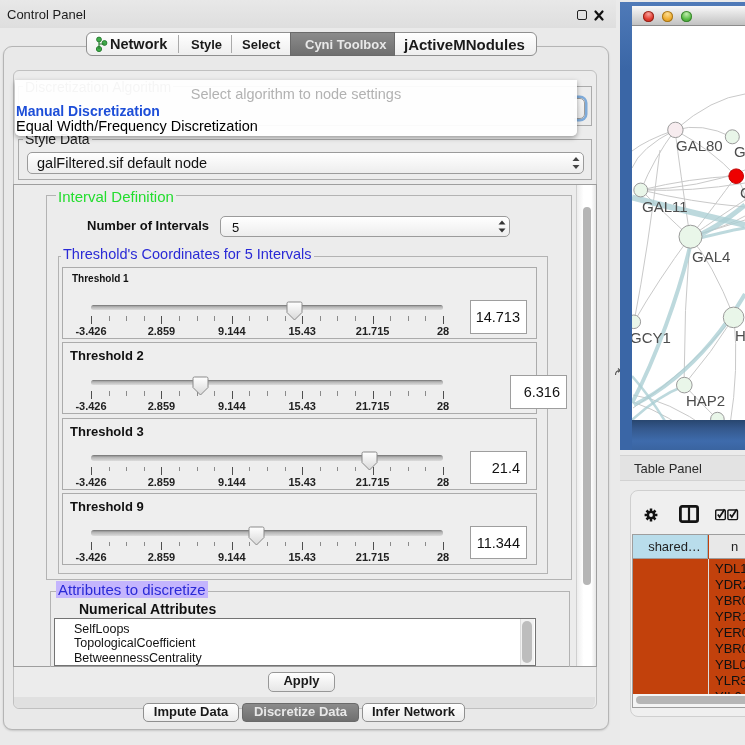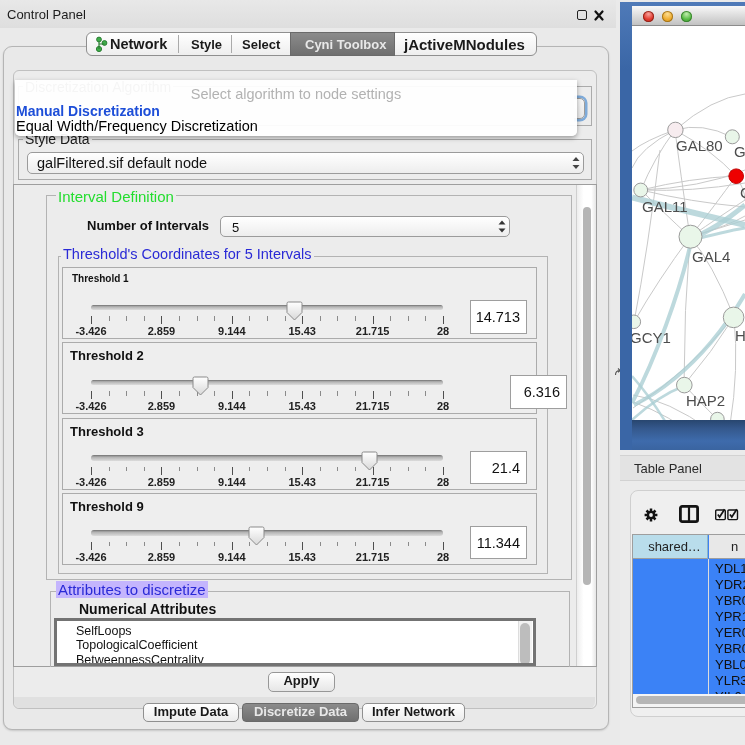--- a/index.html
+++ b/index.html
@@ -230,21 +230,21 @@
         <stop offset="0" stop-color="#ffffff"></stop>
         <stop offset="1" stop-color="#d8d8d8"></stop>
       </linearGradient>
     </defs>
   </svg>
 <div class="abs" style="left:470px;top:525.9px;width:57px;height:33.5px;background:#fff;border:1px solid #9e9e9e;font-size:14.5px;color:#111;text-align:right;line-height:33px;padding-right:6px;">11.344</div>
 
 <div class="abs" style="left:50px;top:591px;width:520px;height:76px;border:1px solid #b3b3b3;border-bottom:none;"></div>
 <div class="abs" style="left:56px;top:580.5px;font-size:15px;color:#2a2ad6;background:#c4b5fd;padding:0 2px;">Attributes to discretize</div>
 <div class="abs" style="left:48px;top:601px;font-size:14px;font-weight:bold;color:#111;padding-left:31px;">Numerical Attributes</div>
-<div class="abs" style="left:54px;top:618px;width:482px;height:48px;background:#ffffff;border:3px solid #737373;overflow:hidden;">
+<div class="abs" style="left:54px;top:618px;width:482px;height:48px;background:#ffffff;border:1px solid #737373;overflow:hidden;">
   <div style="padding:3px 0 0 19px;font-size:12.5px;color:#111;line-height:14.4px;">SelfLoops<br>TopologicalCoefficient<br>BetweennessCentrality<br></div>
   <div class="abs" style="right:1px;top:0;width:14px;height:46px;background:#f2f2f2;border-left:1px solid #ddd;"></div>
   <div class="abs" style="right:3px;top:2px;width:10px;height:42px;background:#bdbdbd;border-radius:5px;"></div>
 </div>
 
 <div class="abs" style="left:268px;top:672px;width:67px;height:20px;background:linear-gradient(#ffffff,#e6e6e6);border:1px solid #979797;border-radius:5px;text-align:center;font-size:13px;font-weight:bold;color:#1a1a1a;line-height:15.5px;">Apply</div>
 
 <div class="abs" style="left:143px;top:703px;width:96px;height:19px;background:linear-gradient(#ffffff,#ececec);border:1px solid #8f8f8f;border-radius:5px;text-align:center;font-size:13px;font-weight:bold;color:#1a1a1a;line-height:15px;">Impute Data</div>
 <div class="abs" style="left:242px;top:703px;width:117px;height:19px;background:linear-gradient(#8b8b8b,#6f6f6f);border:1px solid #6a6a6a;border-radius:4px;text-align:center;font-size:13px;font-weight:bold;color:#e8e8e8;line-height:15px;">Discretize Data</div>
 <div class="abs" style="left:362px;top:703px;width:103px;height:19px;background:linear-gradient(#ffffff,#ececec);border:1px solid #8f8f8f;border-radius:5px;text-align:center;font-size:13px;font-weight:bold;color:#1a1a1a;line-height:15px;">Infer Network</div>
@@ -350,20 +350,20 @@
   <path d="M10 2 L10 16" stroke="#141414" stroke-width="2.2"></path>
 </svg>
 
 <svg class="abs" style="left:715px;top:507px;" width="24" height="14" viewBox="0 0 24 14">
   <rect x="0.7" y="3" width="9.6" height="9.6" rx="1" fill="none" stroke="#141414" stroke-width="1.4"></rect>
   <path d="M2.8 7.6 L4.6 10 L9.6 2.2" stroke="#141414" stroke-width="1.7" fill="none"></path>
   <rect x="12.9" y="3" width="9.6" height="9.6" rx="1" fill="none" stroke="#141414" stroke-width="1.4"></rect>
   <path d="M15 7.6 L16.8 10 L21.8 2.2" stroke="#141414" stroke-width="1.7" fill="none"></path>
 </svg>
 
-<div class="abs" style="left:632px;top:534px;width:113px;height:174px;background:#3b82f6;border:1px solid #9e9e9e;border-right:none;overflow:hidden;">
+<div class="abs" style="left:632px;top:534px;width:113px;height:174px;background:#c2410c;border:1px solid #9e9e9e;border-right:none;overflow:hidden;">
   <div style="position:absolute;left:0;top:0;width:75px;height:24px;background:#b9ddeb;border-right:1px solid #8fb6c6;border-bottom:1px solid #9e9e9e;font-size:13px;color:#222;text-align:center;line-height:23px;padding-left:9px;">shared…</div>
   <div style="position:absolute;left:76px;top:0;width:40px;height:24px;background:#e8e8e8;border-bottom:1px solid #9e9e9e;font-size:13px;color:#222;padding-left:22px;line-height:23px;">n</div>
   <div style="position:absolute;left:75px;top:24px;width:1px;height:140px;background:#dcdcdc;"></div>
   <div style="position:absolute;left:82px;top:26px;font-size:13px;color:#111;line-height:16px;">YDL1<br>YDR2<br>YBR0<br>YPR1<br>YER0<br>YBR0<br>YBL0<br>YLR3<br>YIL0</div>
   <div style="position:absolute;left:0;bottom:0;width:113px;height:13px;background:#f4f4f4;"></div>
   <div style="position:absolute;left:3px;bottom:3px;width:112px;height:8px;background:#b6b6b6;border-radius:4px;"></div>
 </div>
 
 </body></html>

